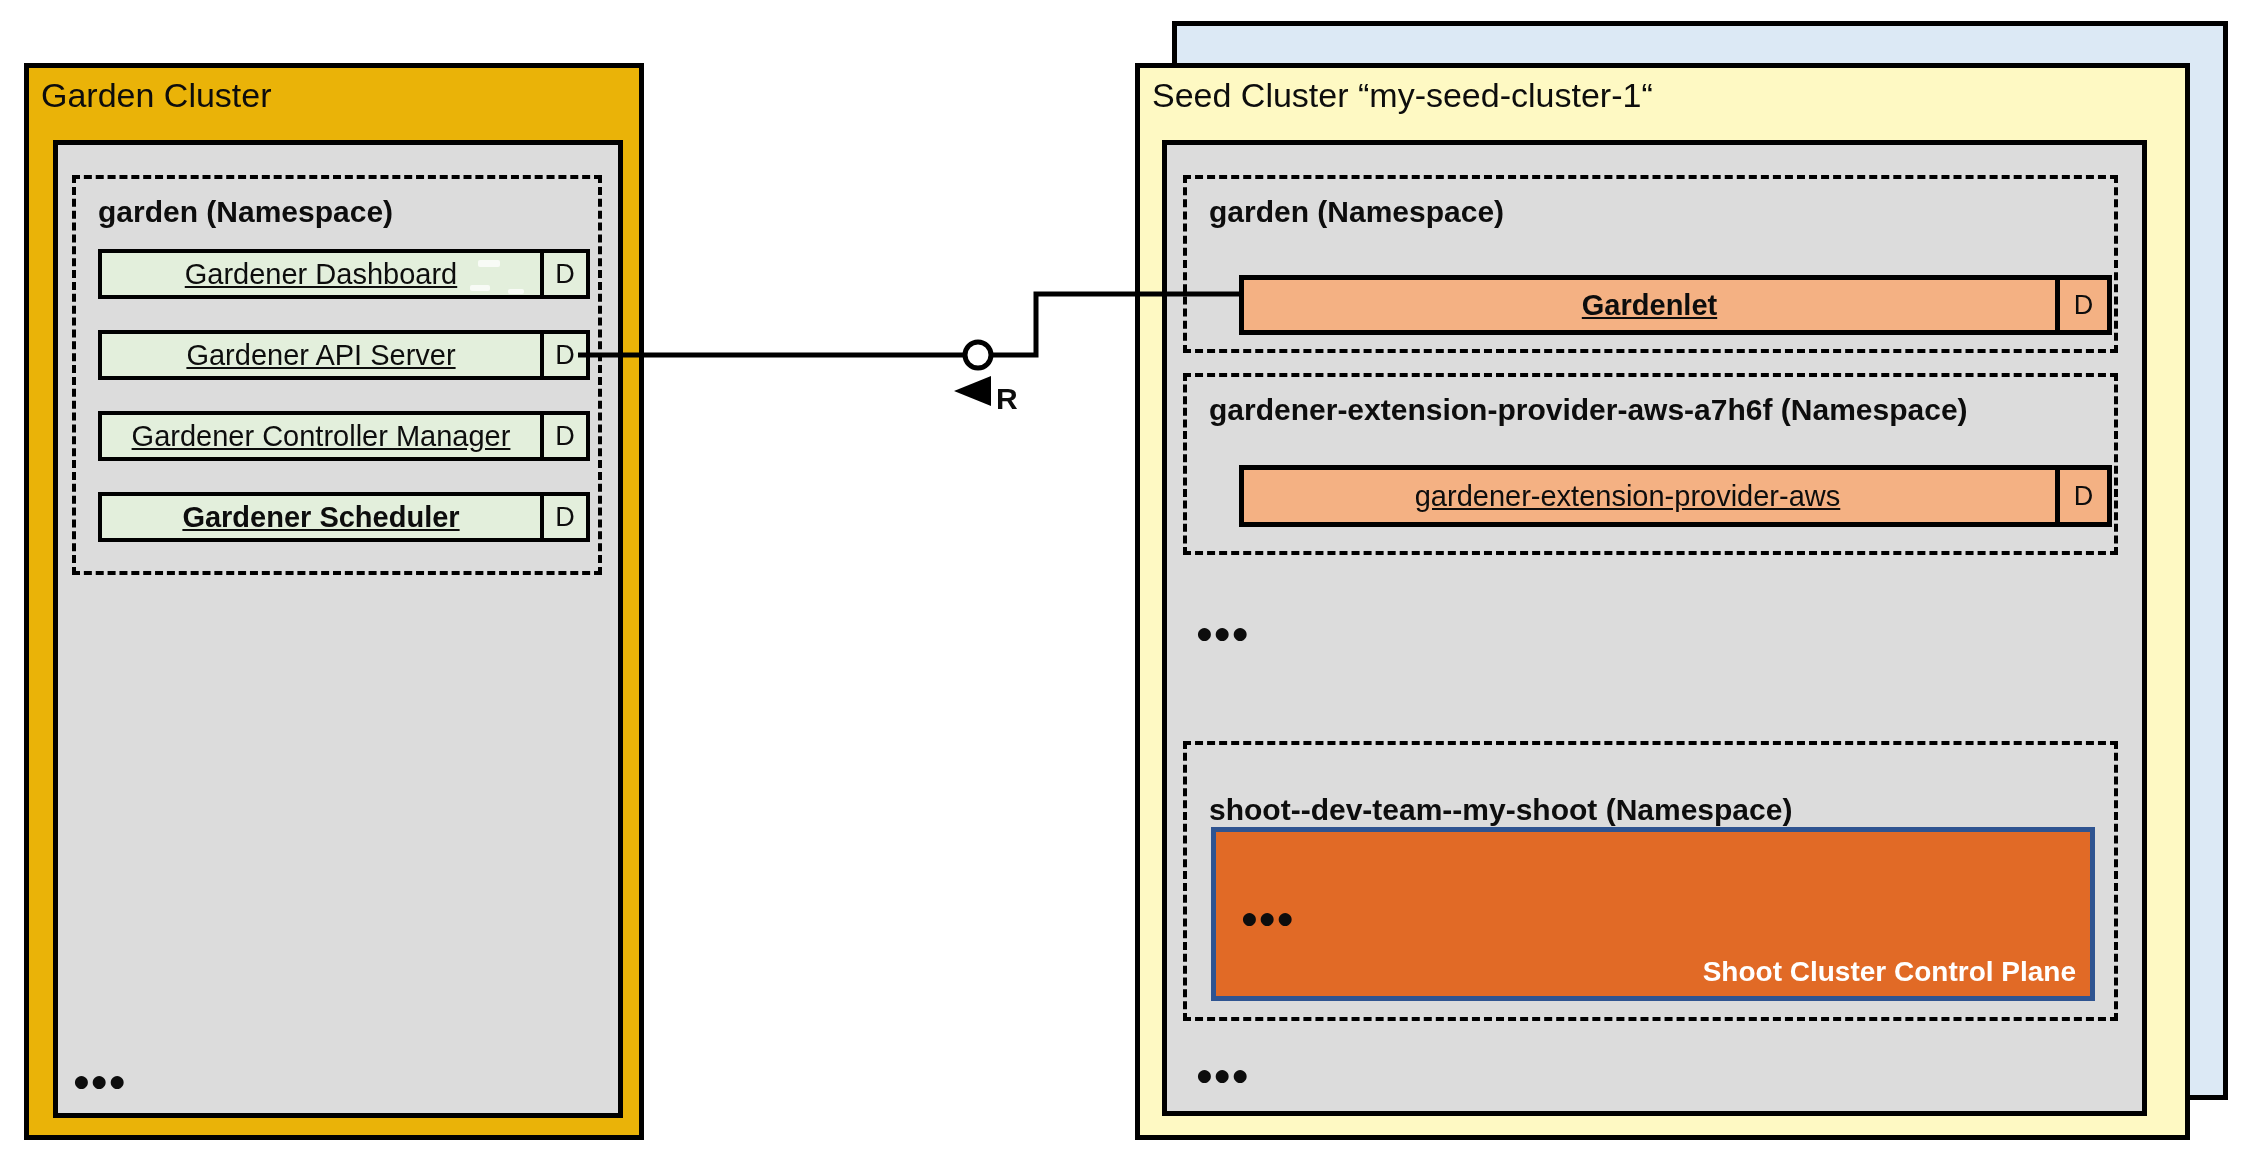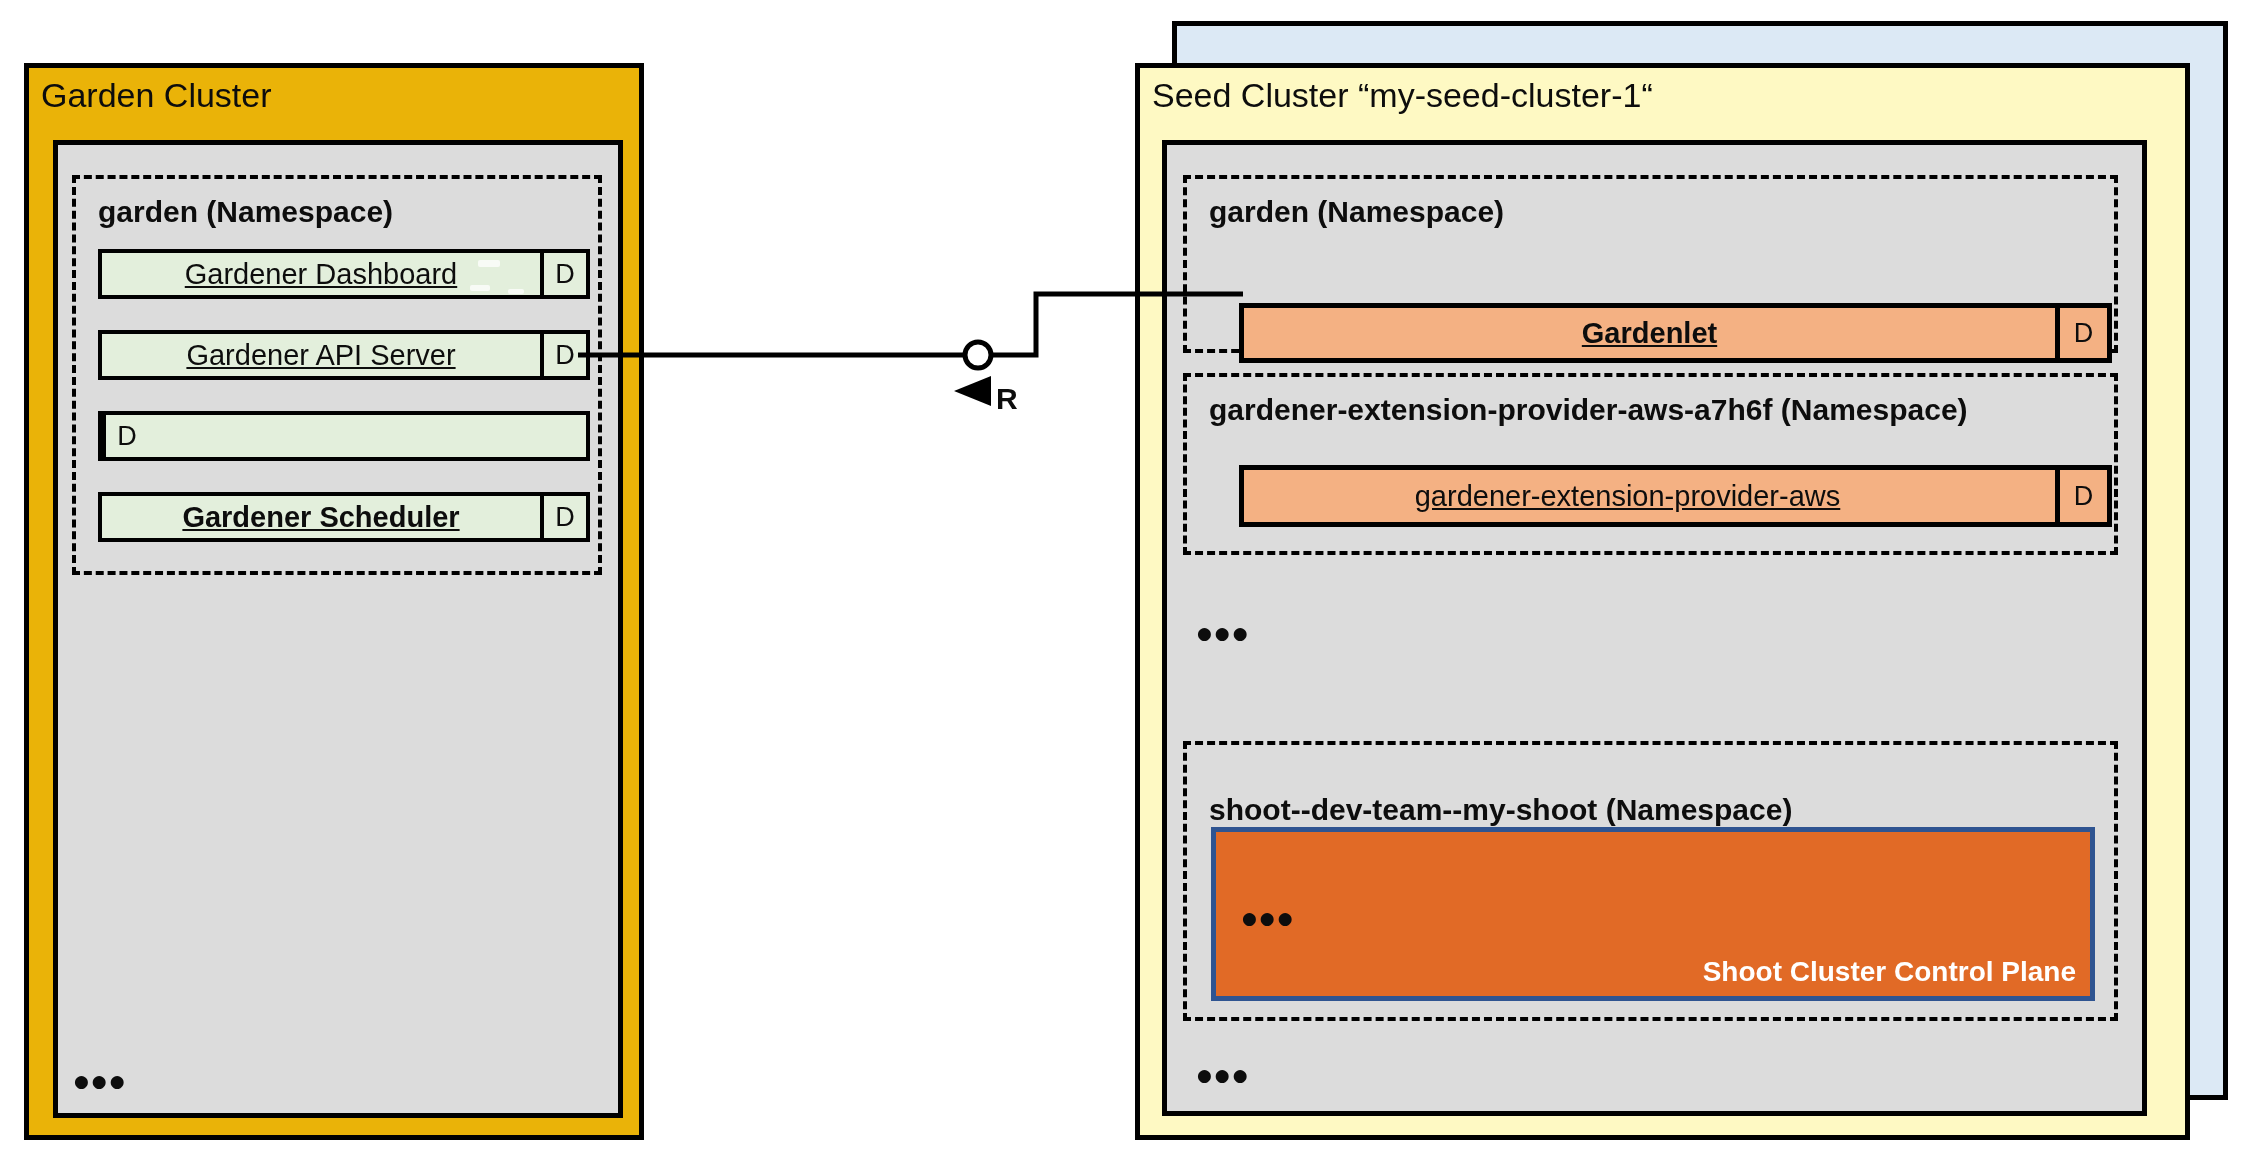--- a/index.html
+++ b/index.html
@@ -58,20 +58,21 @@
             <div class="artifact" style="right:86px; top:7px; width:22px; height:7px;"></div>
             <div class="artifact" style="right:96px; top:32px; width:20px; height:6px;"></div>
             <div class="artifact" style="right:62px; top:36px; width:16px; height:5px;"></div>
             <div class="comp-badge">D</div>
           </div>
           <div class="comp-row">
             <div class="comp-label">Gardener API Server</div>
             <div class="comp-badge">D</div>
           </div>
           <div class="comp-row">
+            <div class="comp-label">Gardener Controller Manager</div>
             <div class="comp-badge">D</div>
           </div>
           <div class="comp-row">
             <div class="comp-label bold">Gardener Scheduler</div>
             <div class="comp-badge">D</div>
           </div>
         </div>
       </div>
 
 
@@ -81,21 +82,21 @@
 
   <div class="cluster" style="left:1172px; top:21px; width:1056px; height:1079px; background:#dce9f5;"></div>
 
   <div class="cluster" style="left:1135px; top:63px; width:1055px; height:1077px; background:#fef9c3;">
     <div class="cluster-title">Seed Cluster “my-seed-cluster-1“</div>
 
     <div class="inner-gray" style="left:22px; top:72px; width:985px; height:976px;">
 
       <div class="ns" style="left:16px; top:30px; width:935px; height:178px;">
         <div class="ns-label">garden (Namespace)</div>
-        <div class="comp-row orange" style="left:52px; top:96px; width:873px; height:60px;margin-top:28px;">
+        <div class="comp-row orange" style="left:52px; top:96px; width:873px; height:60px;">
           <div class="comp-label bold">Gardenlet</div>
           <div class="comp-badge">D</div>
         </div>
       </div>
 
       <div class="ns" style="left:16px; top:228px; width:935px; height:182px;">
         <div class="ns-label">gardener-extension-provider-aws-a7h6f (Namespace)</div>
         <div class="comp-row orange" style="left:52px; top:88px; width:873px; height:62px;gap:44px;">
           <div class="comp-label">gardener-extension-provider-aws</div>
           <div class="comp-badge">D</div>

